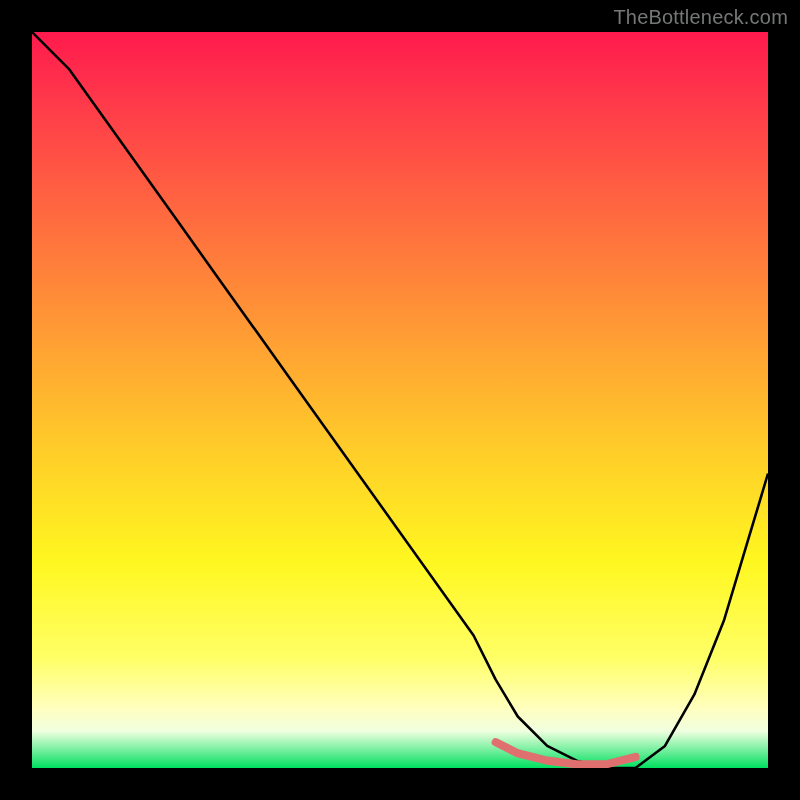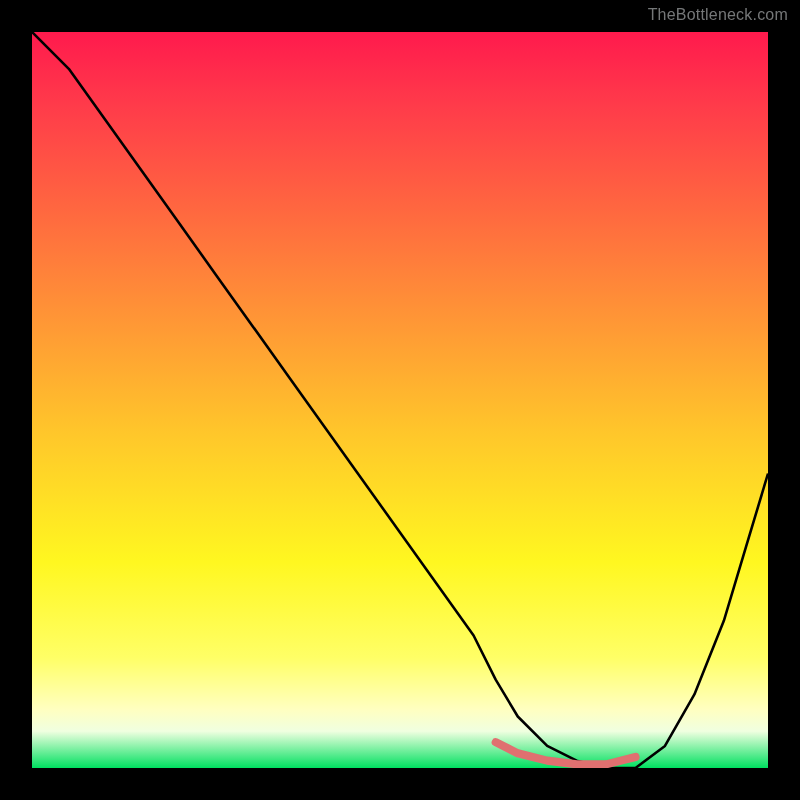--- a/index.html
+++ b/index.html
@@ -44,21 +44,21 @@
   }
   .curve {
     position: absolute;
     top: 0; left: 0;
   }
   .watermark {
     position: absolute;
     top: 6px;
     right: 12px;
     color: #757778;
-    font-size: 16px;
+    font-size: 20px;
     font-weight: 500;
     letter-spacing: 0.2px;
   }
 </style>
 </head>
 <body>
 
 <div class="frame">
   <div class="plot-area">
     <div class="gradient"></div>

